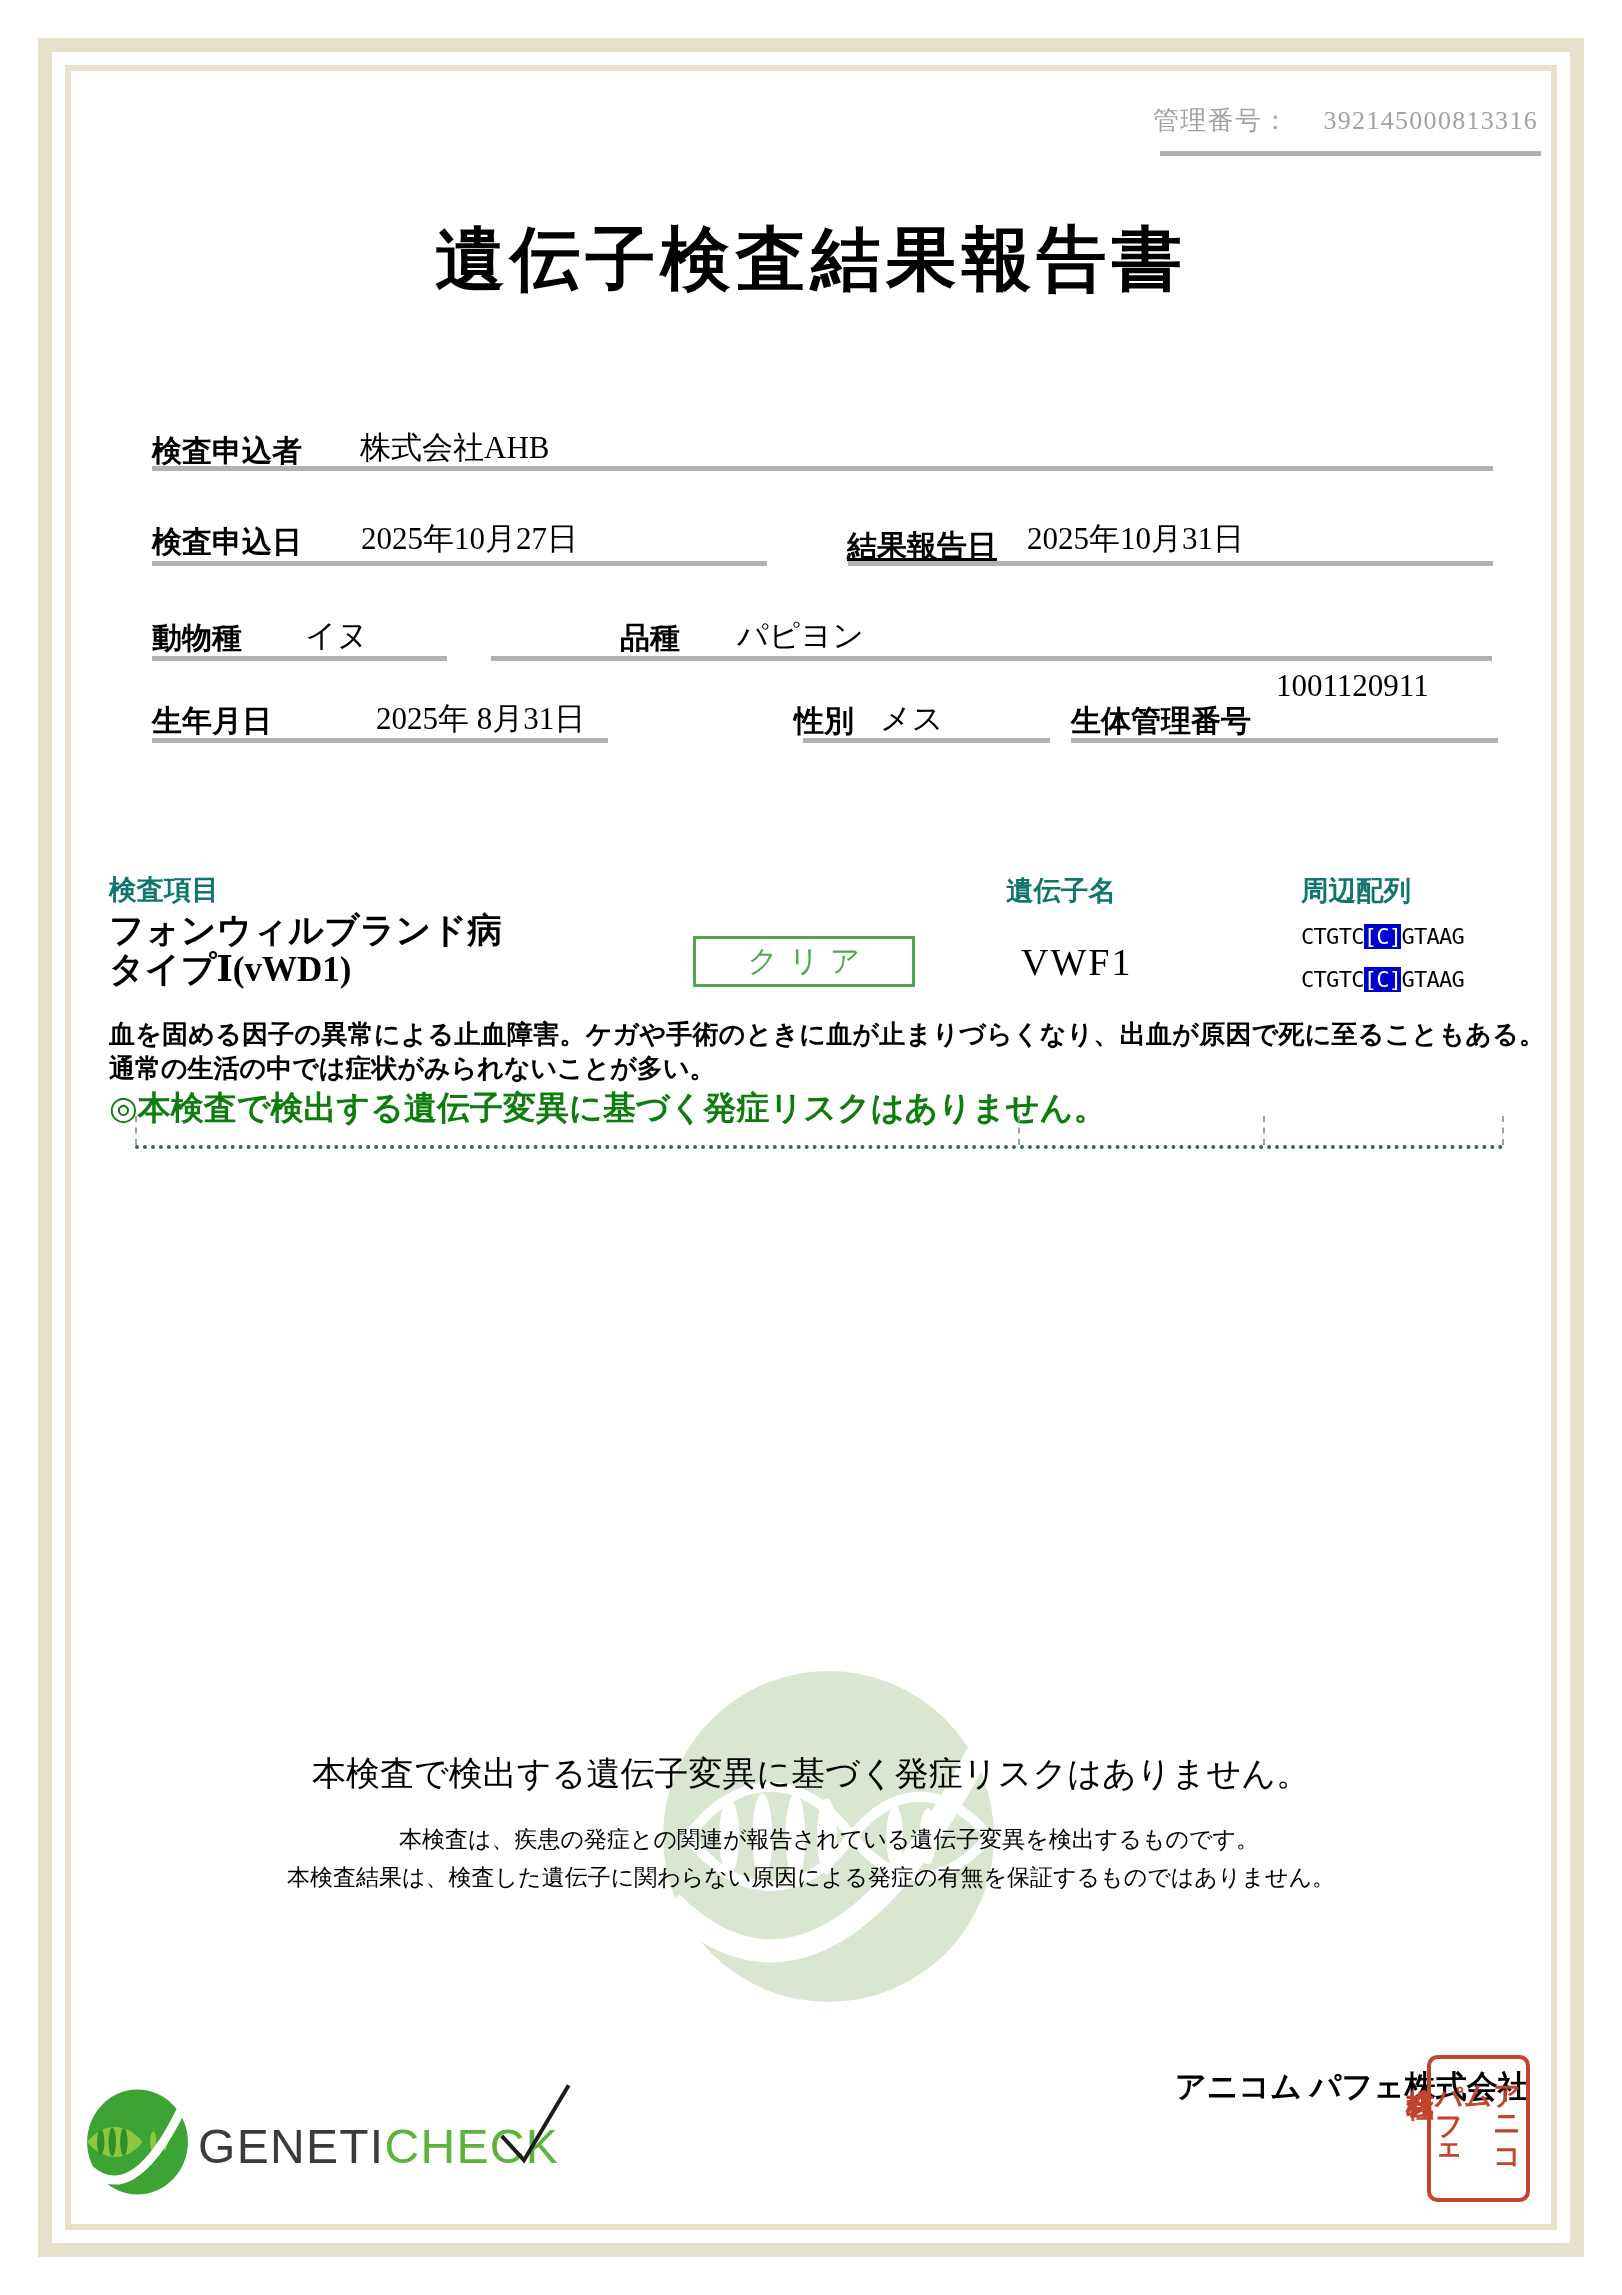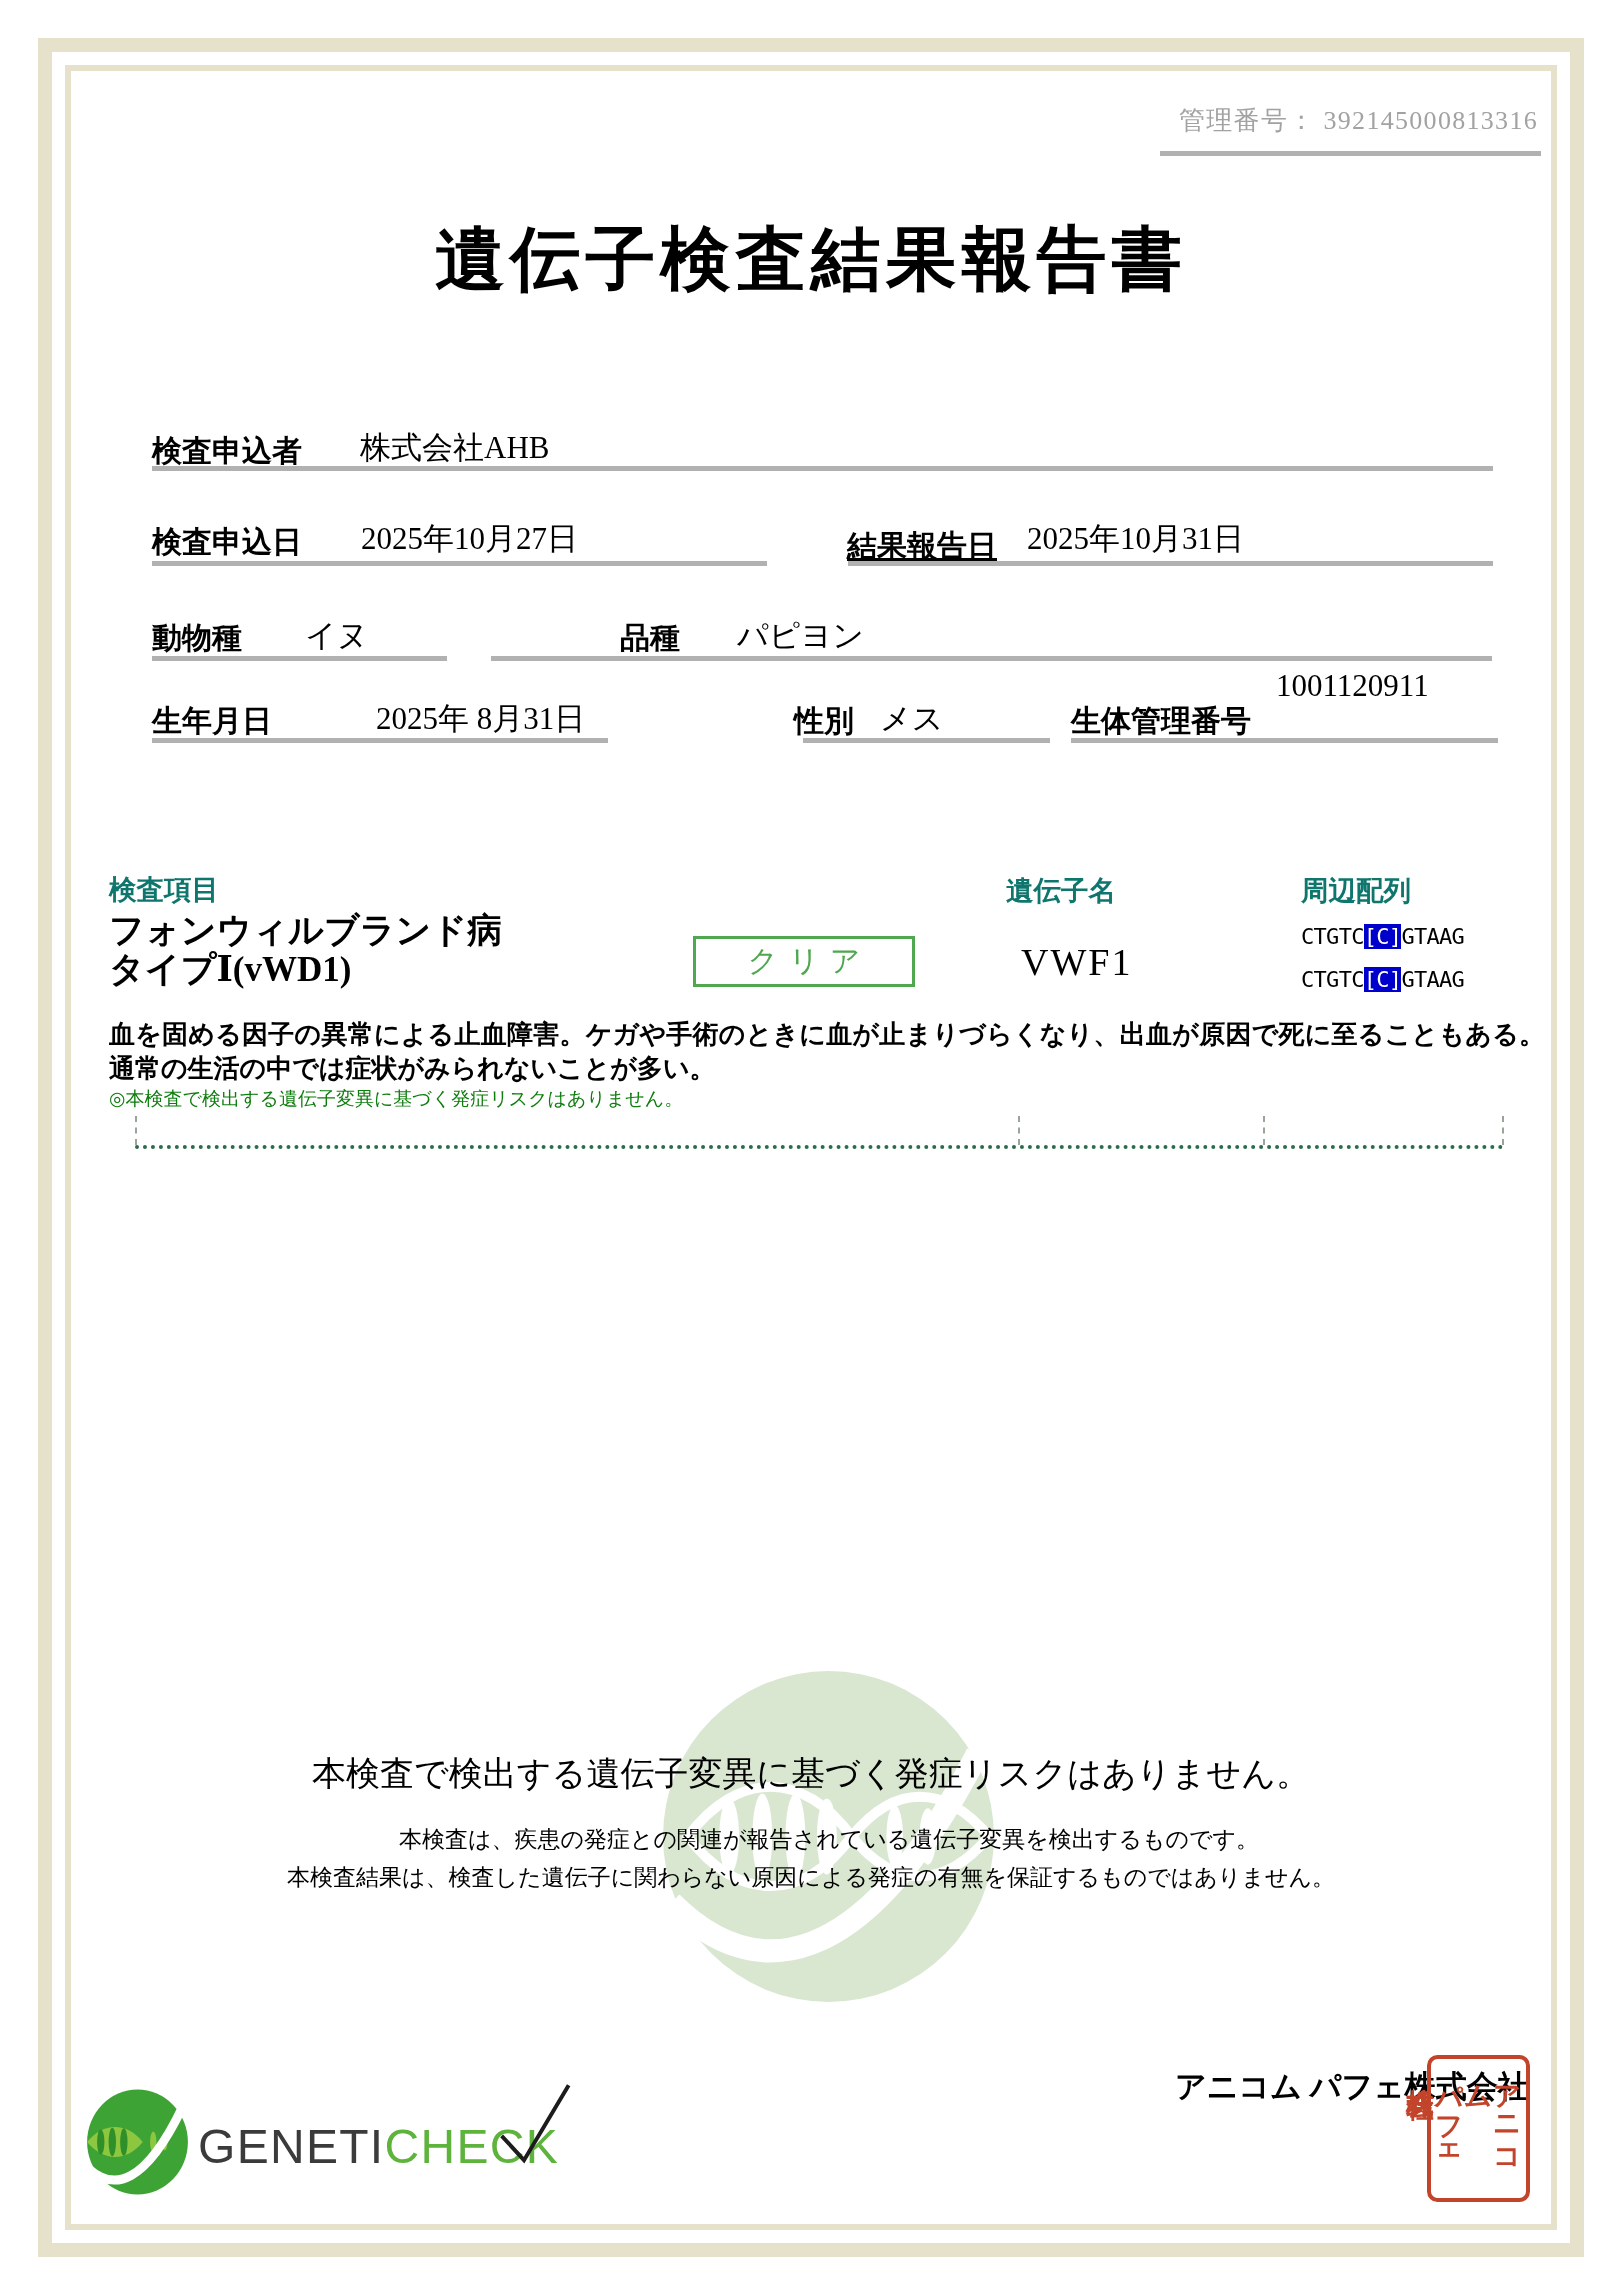--- a/index.html
+++ b/index.html
@@ -12,21 +12,21 @@
     overflow:hidden;
   }
   
   .frame-outer { position:absolute; inset:38px; border:14.4px solid #e6e1ca; pointer-events:none; z-index:5; }
   .frame-inner { position:absolute; inset:65px; border:6.5px solid #e6e1ca; pointer-events:none; z-index:5; }
 
   .abs { position:absolute; }
 
   
   .control-no { top:103px; right:84px; font-size:26px; color:#a2a2a2; letter-spacing:1.3px; white-space:nowrap; }
-  .control-no .num { margin-left:8px; }
+  .control-no .num { margin-left:34px; }
   .control-line { top:151px; left:1160px; width:381px; height:4.6px; background:#b1b1b1; }
   .doc-title { top:213px; left:0; width:100%; text-align:center; font-size:70px; font-weight:700; letter-spacing:5.2px; color:#000; }
 
   
   .flabel { font-size:30px; font-weight:700; color:#000; white-space:nowrap; }
   .fvalue { font-size:31px; font-weight:400; color:#000; white-space:nowrap; }
   .fline  { height:4.6px; background:#b1b1b1; }
 
   
   .green-h { font-size:27.5px; font-weight:600; color:#0f766e; white-space:nowrap; }
@@ -34,21 +34,21 @@
   .status-box {
     left:693px; top:936px; width:222px; height:51px;
     border:3.9px solid #4fa84f; color:#4fa84f;
     font-size:30px; letter-spacing:10.5px; text-indent:10.5px;
     display:flex; align-items:center; justify-content:center;
   }
   .gene-value { left:1021px; top:940px; font-size:38px; letter-spacing:2px; color:#000; }
   .seq { font-family:"DejaVu Sans Mono","Liberation Mono",monospace; font-size:22px; color:#000; letter-spacing:-0.7px; white-space:nowrap; }
   .seq .variant { background:#0000cd; color:#ffffff; }
   .description { left:109px; top:1018px; width:1436px; font-size:26px; font-weight:700; line-height:34px; color:#000; text-align:justify; }
-  .risk-note { left:109px; top:1086px; font-size:19px; font-weight:400; color:#0e7d0e; white-space:nowrap; }
+  .risk-note { left:109px; top:1086px; font-size:33px; font-weight:700; color:#0e7d0e; white-space:nowrap; }
 
   
   .dotted-row { left:135px; top:1116px; width:1369px; height:29px; display:flex; }
   .dotted-row .cell { border-left:2px dashed #9aa59a; height:100%; }
   .dotted-row .cell:last-child { border-right:2px dashed #9aa59a; }
   .dotted-bottom { left:135px; top:1145px; width:1369px; height:0; border-bottom:4.6px dotted #2d6b4d; }
 
   
   .sans { font-family:"Liberation Sans","DejaVu Sans",sans-serif; }
   .sum-line { left:0; width:100%; text-align:center; font-size:34px; color:#000; z-index:2; }

